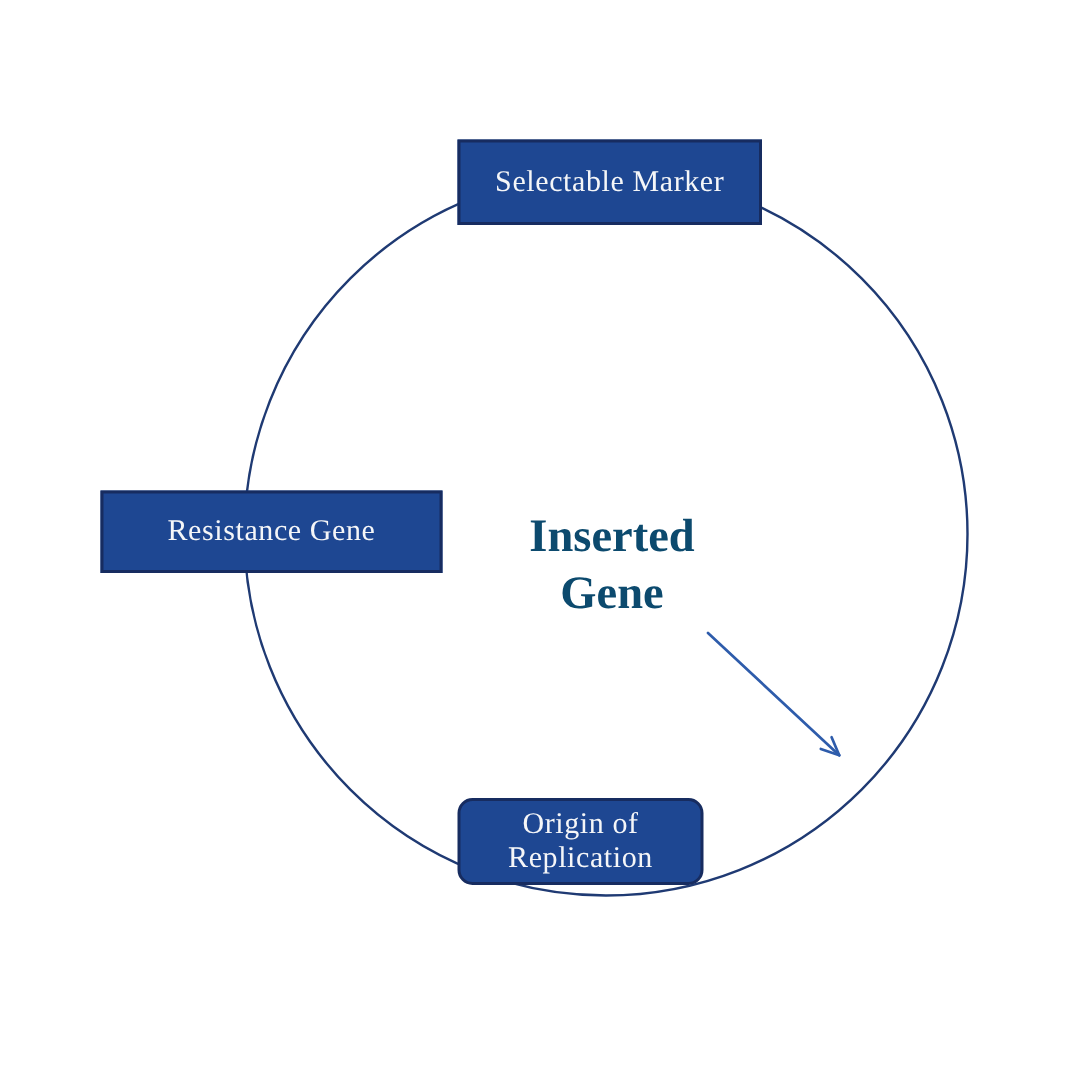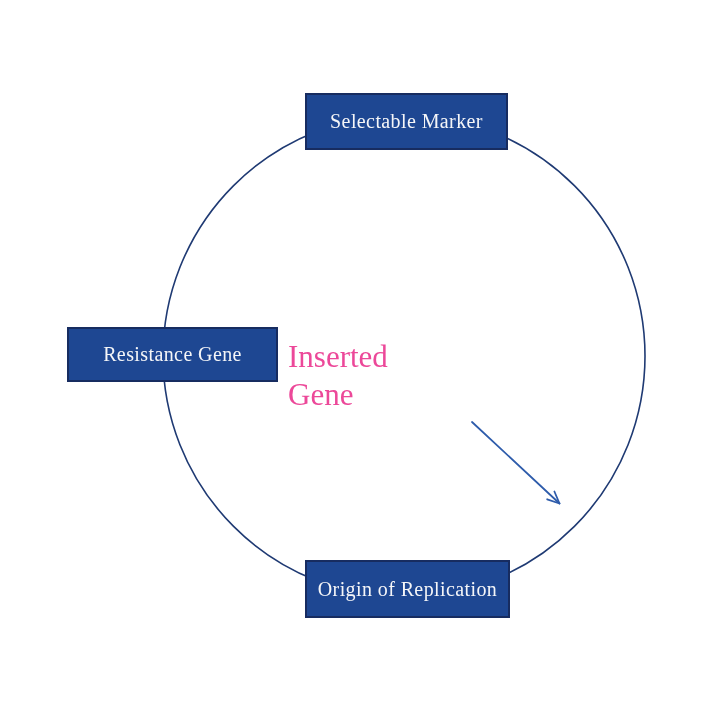--- a/index.html
+++ b/index.html
@@ -30,33 +30,34 @@
     justify-content: center;
     background: #1e4792;
     border: 2px solid #172c60;
     box-sizing: border-box;
     color: #f5f6f8;
     font-size: 20px;
     letter-spacing: 0.4px;
     text-align: center;
   }
   .node-top    { left: 265px; top: 93px;  width: 203px; height: 57px; }
-  .node-left   { left: 27px;  top: 327px; width: 211px; height: 55px; }
+  .node-left   { left: 27px;  top: 327px; width: 228px; height: 55px; }
   .node-right  { left: 506px; top: 326px; width: 202px; height: 56px; }
-  .node-bottom { left: 265px; top: 560px; width: 205px; height: 58px; }
+  .node-bottom { left: 265px; top: 532px; width: 164px; height: 58px; border-radius: 10px; }
   .center-label {
     position: absolute;
     left: 248px;
     top: 338px;
     width: 240px;
-    text-align: left;
-    color: #ec4899;
+    text-align: center;
+    color: #0c4a6e;
     font-size: 31px;
     line-height: 1.22;
     white-space: pre-line;
+    font-weight: bold;
   }
 </style>
 </head>
 <body>
 
 <div class="canvas">
 
   <svg class="diagram-svg" viewBox="0 0 720 720" aria-hidden="true">
     <circle cx="364" cy="356" r="241" fill="none" stroke-width="1.6" stroke="#1f3a73"></circle>
     <g>

